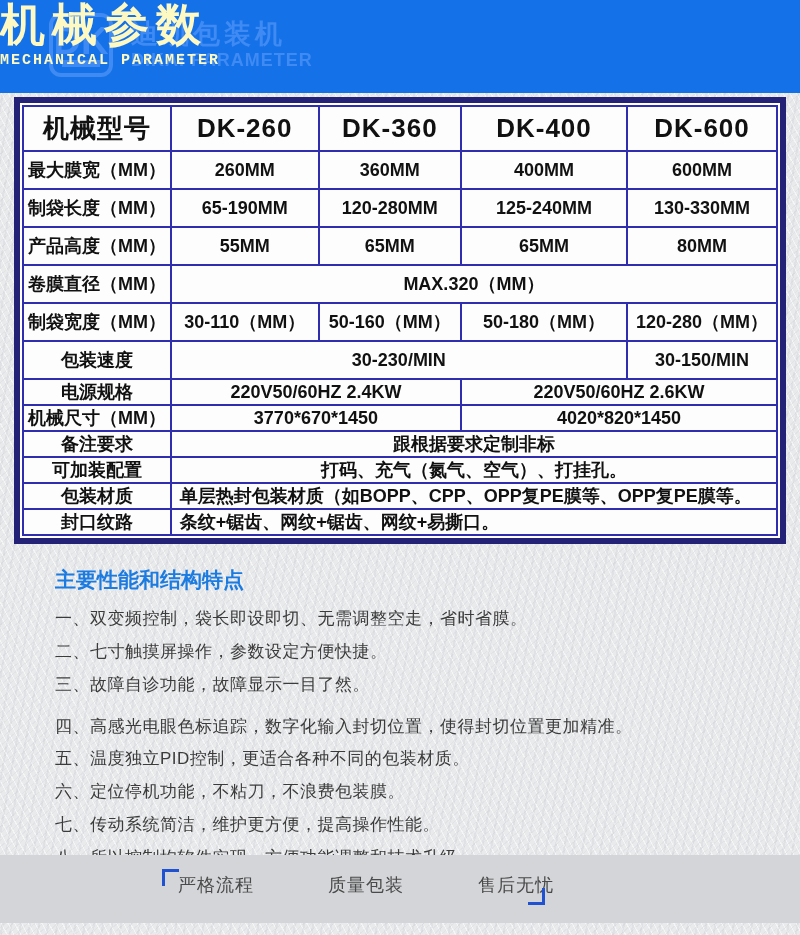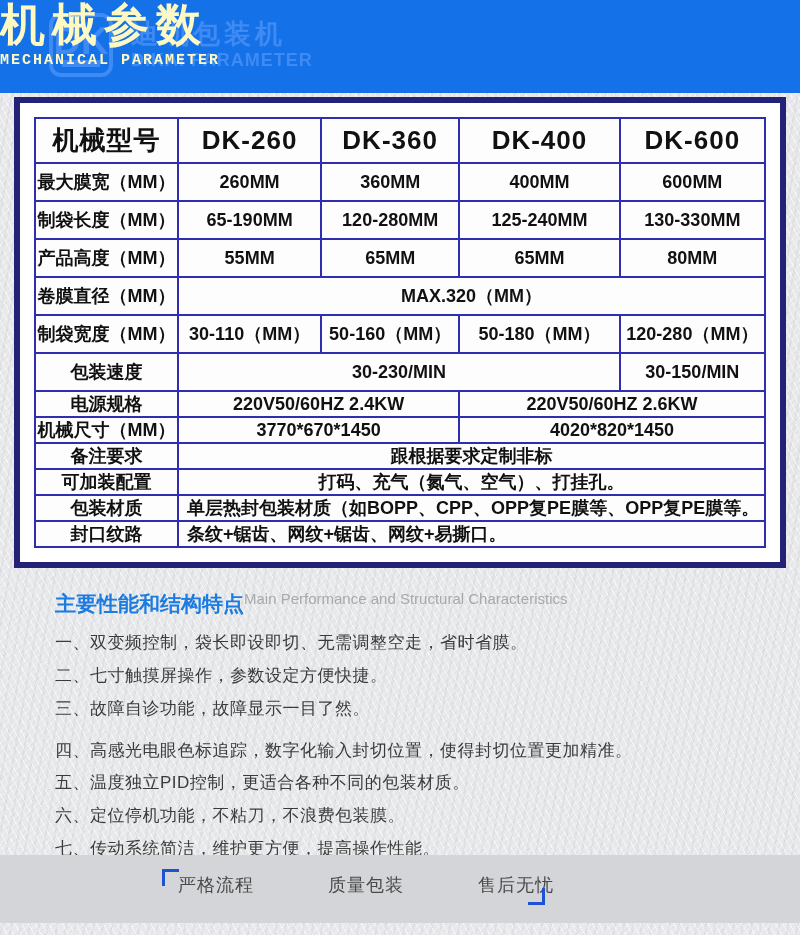--- a/index.html
+++ b/index.html
@@ -18,21 +18,21 @@
   .header { position: relative; height: 93px; background: #1471e8; overflow: hidden; }
   .brand { position: absolute; left: 48px; top: 12px; display: flex; align-items: center; gap: 17px; color: #3f8af3; }
   .brand-mark { width: 66px; height: 66px; flex: 0 0 auto; }
   .brand-text .cn { font-size: 27px; font-weight: 700; letter-spacing: 4px; line-height: 1.15; }
   .brand-text .en { font-size: 18px; font-weight: 700; letter-spacing: 1px; }
   .title-wrap { position: absolute; left: 0; right: 0; top: 0; text-align: left; color: #fef9c3; }
   .title-cn { font-size: 45px; font-weight: 800; letter-spacing: 7px; line-height: 1.1; }
   .title-en { font-family: "Liberation Mono", "DejaVu Sans Mono", monospace; font-size: 15px; font-weight: 700; letter-spacing: 2px; margin-top: 2px; }
 
   
-  .table-wrap { margin: 4px 14px 0 14px; border: 6px solid #232277; background: #ffffff; padding: 14px; }
+  .table-wrap { margin: 4px 14px 0 14px; border: 6px solid #232277; background: #ffffff; padding: 2px; }
   table { width: 100%; border-collapse: collapse; table-layout: fixed; }
   td { border: 2px solid #2e2eae; background: rgba(253,253,254,.85); text-align: center; vertical-align: middle; color: #111; }
   tr.head td { height: 45px; font-size: 26px; font-weight: 800; letter-spacing: 1px; }
   tr.tall td { height: 38px; }
   tr.short td { height: 16px; }
   td.lbl { font-size: 18px; font-weight: 700; }
   td.val { font-size: 18px; font-weight: 700; }
   td.left { text-align: left; padding-left: 8px; }
 
   
@@ -155,21 +155,20 @@
           <td class="lbl">封口纹路</td>
           <td class="val left" colspan="4">条纹+锯齿、网纹+锯齿、网纹+易撕口。</td>
         </tr>
       </tbody>
     </table>
   </div>
 
   <div class="features">
     <div class="features-title">
       <span class="cn">主要性能和结构特点</span>
-      <span class="en">Main Performance and Structural Characteristics</span>
     </div>
     <ul class="feature-list">
       <li>一、双变频控制，袋长即设即切、无需调整空走，省时省膜。</li>
       <li>二、七寸触摸屏操作，参数设定方便快捷。</li>
       <li>三、故障自诊功能，故障显示一目了然。</li>
       <li>四、高感光电眼色标追踪，数字化输入封切位置，使得封切位置更加精准。</li>
       <li>五、温度独立PID控制，更适合各种不同的包装材质。</li>
       <li>六、定位停机功能，不粘刀，不浪费包装膜。</li>
       <li>七、传动系统简洁，维护更方便，提高操作性能。</li>
       <li>八、所以控制均软件实现，方便功能调整和技术升级。</li>

